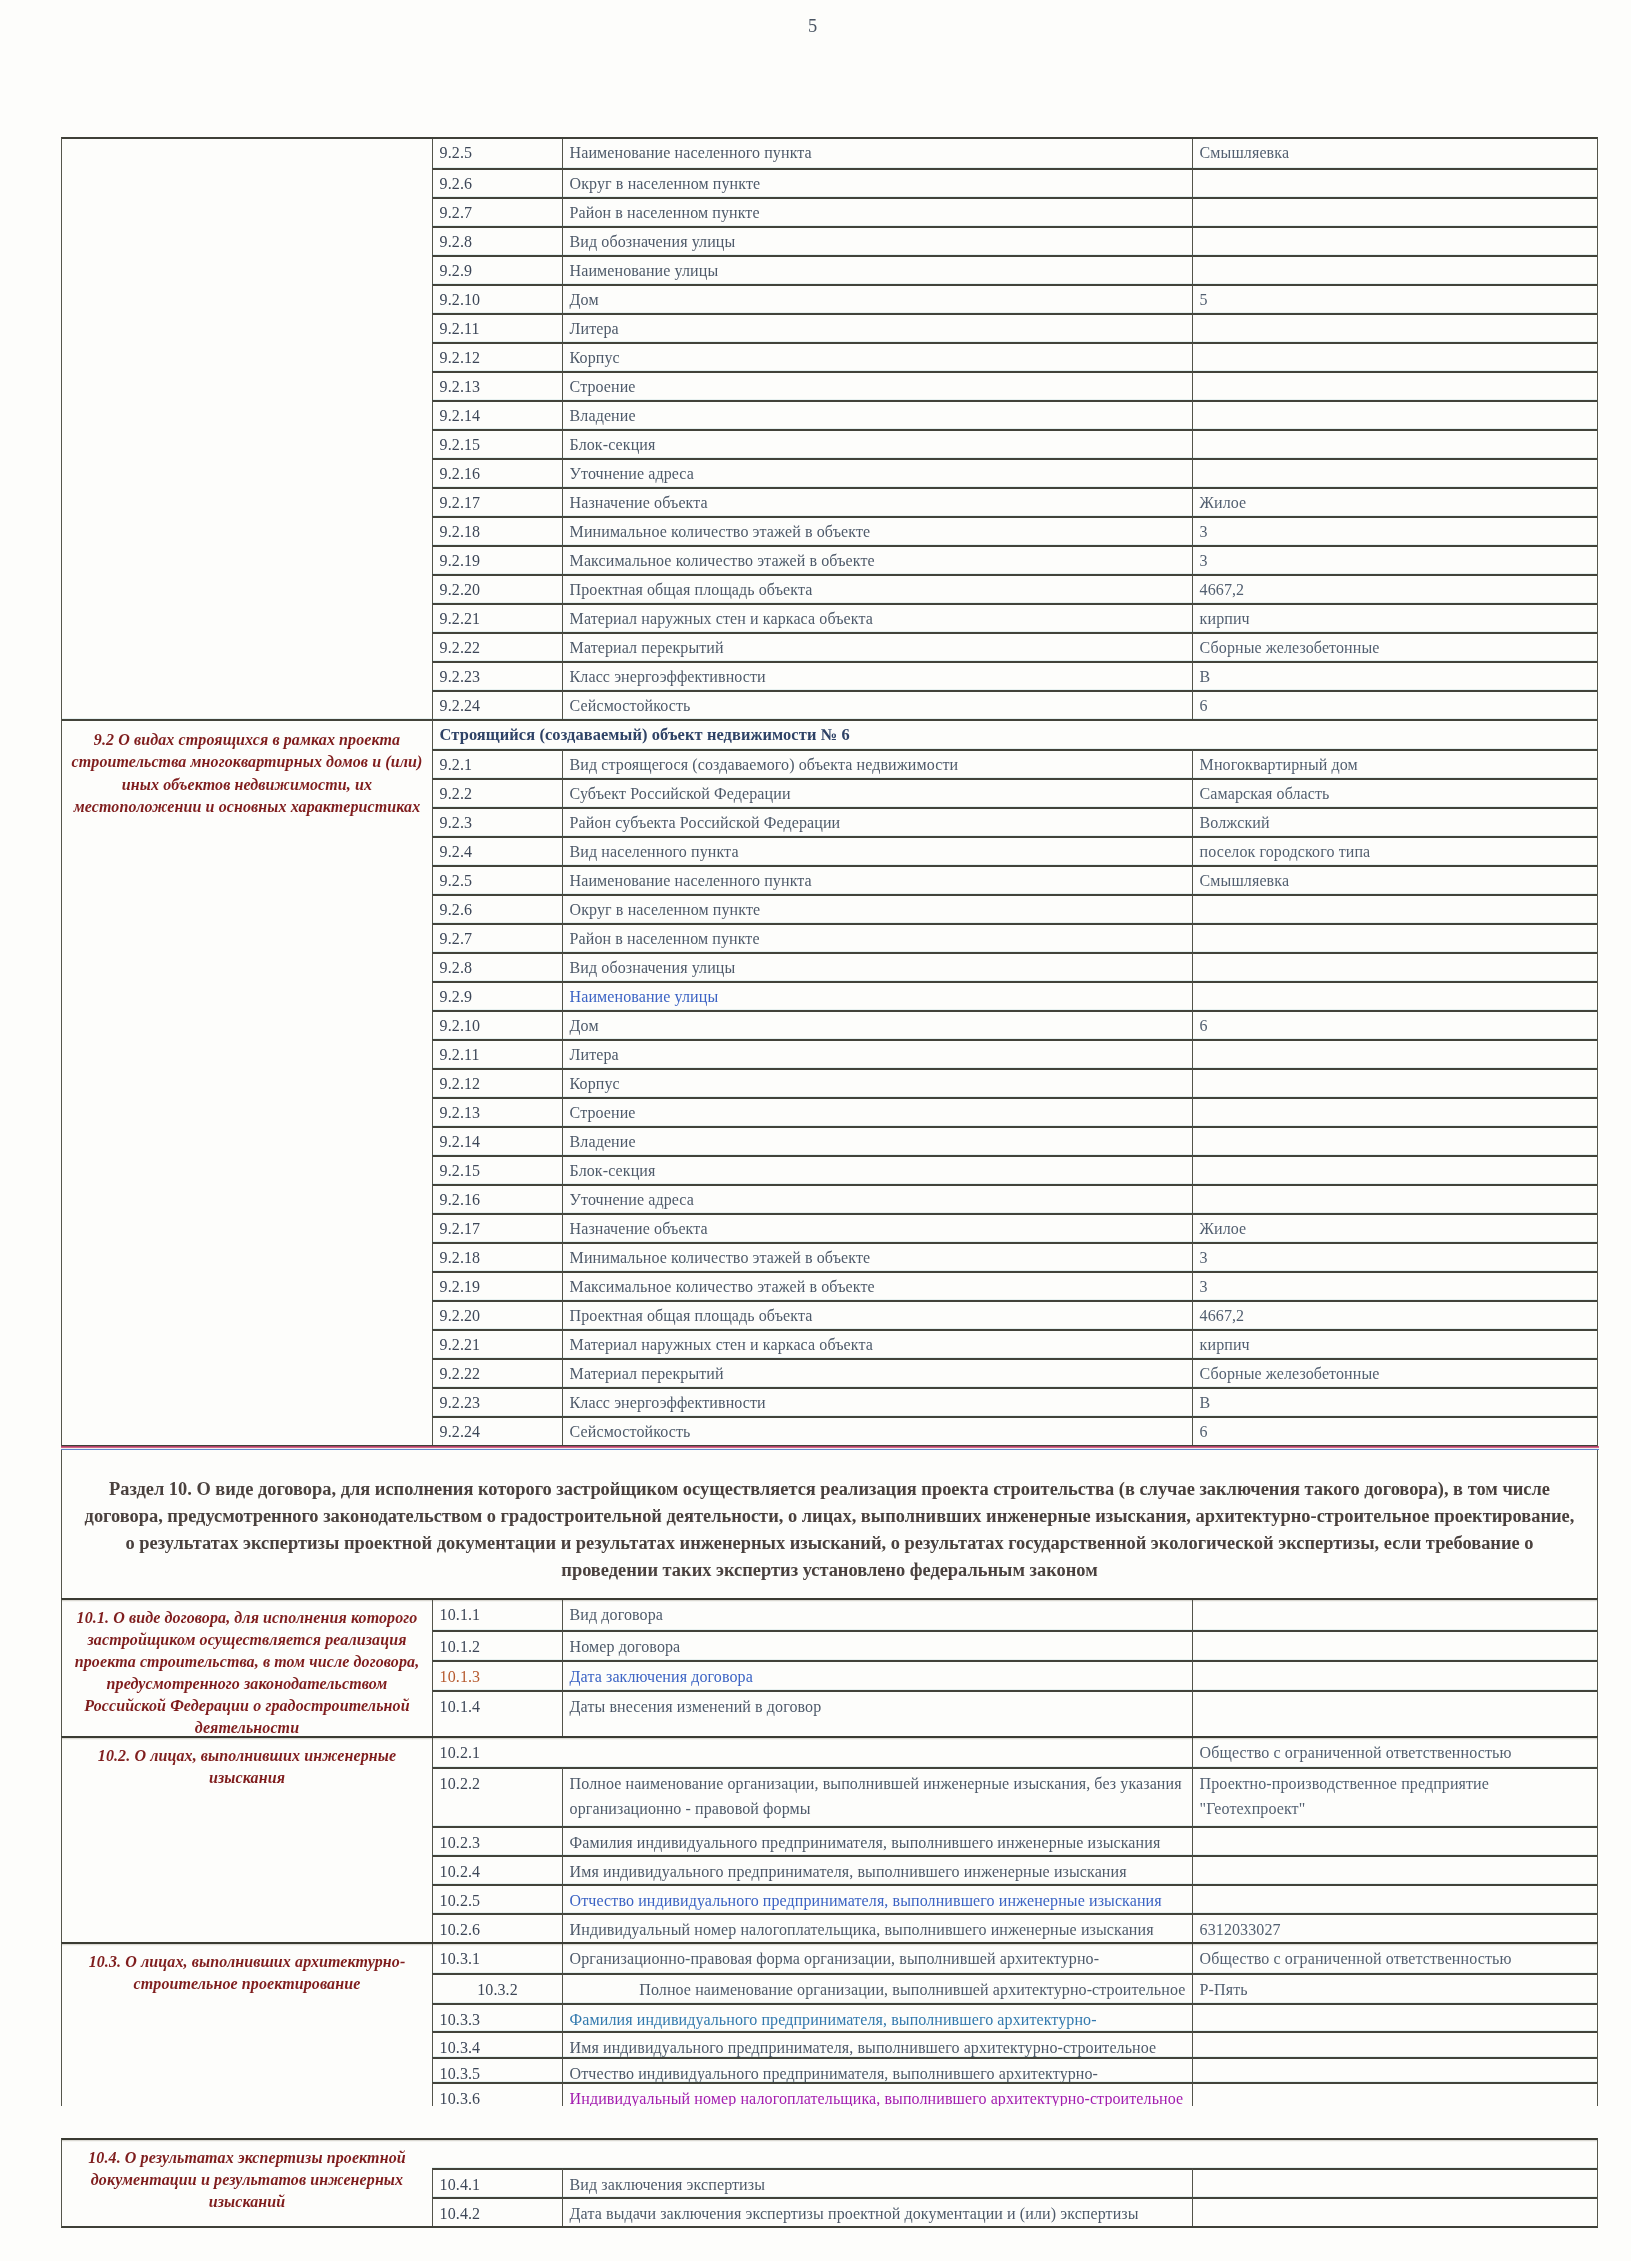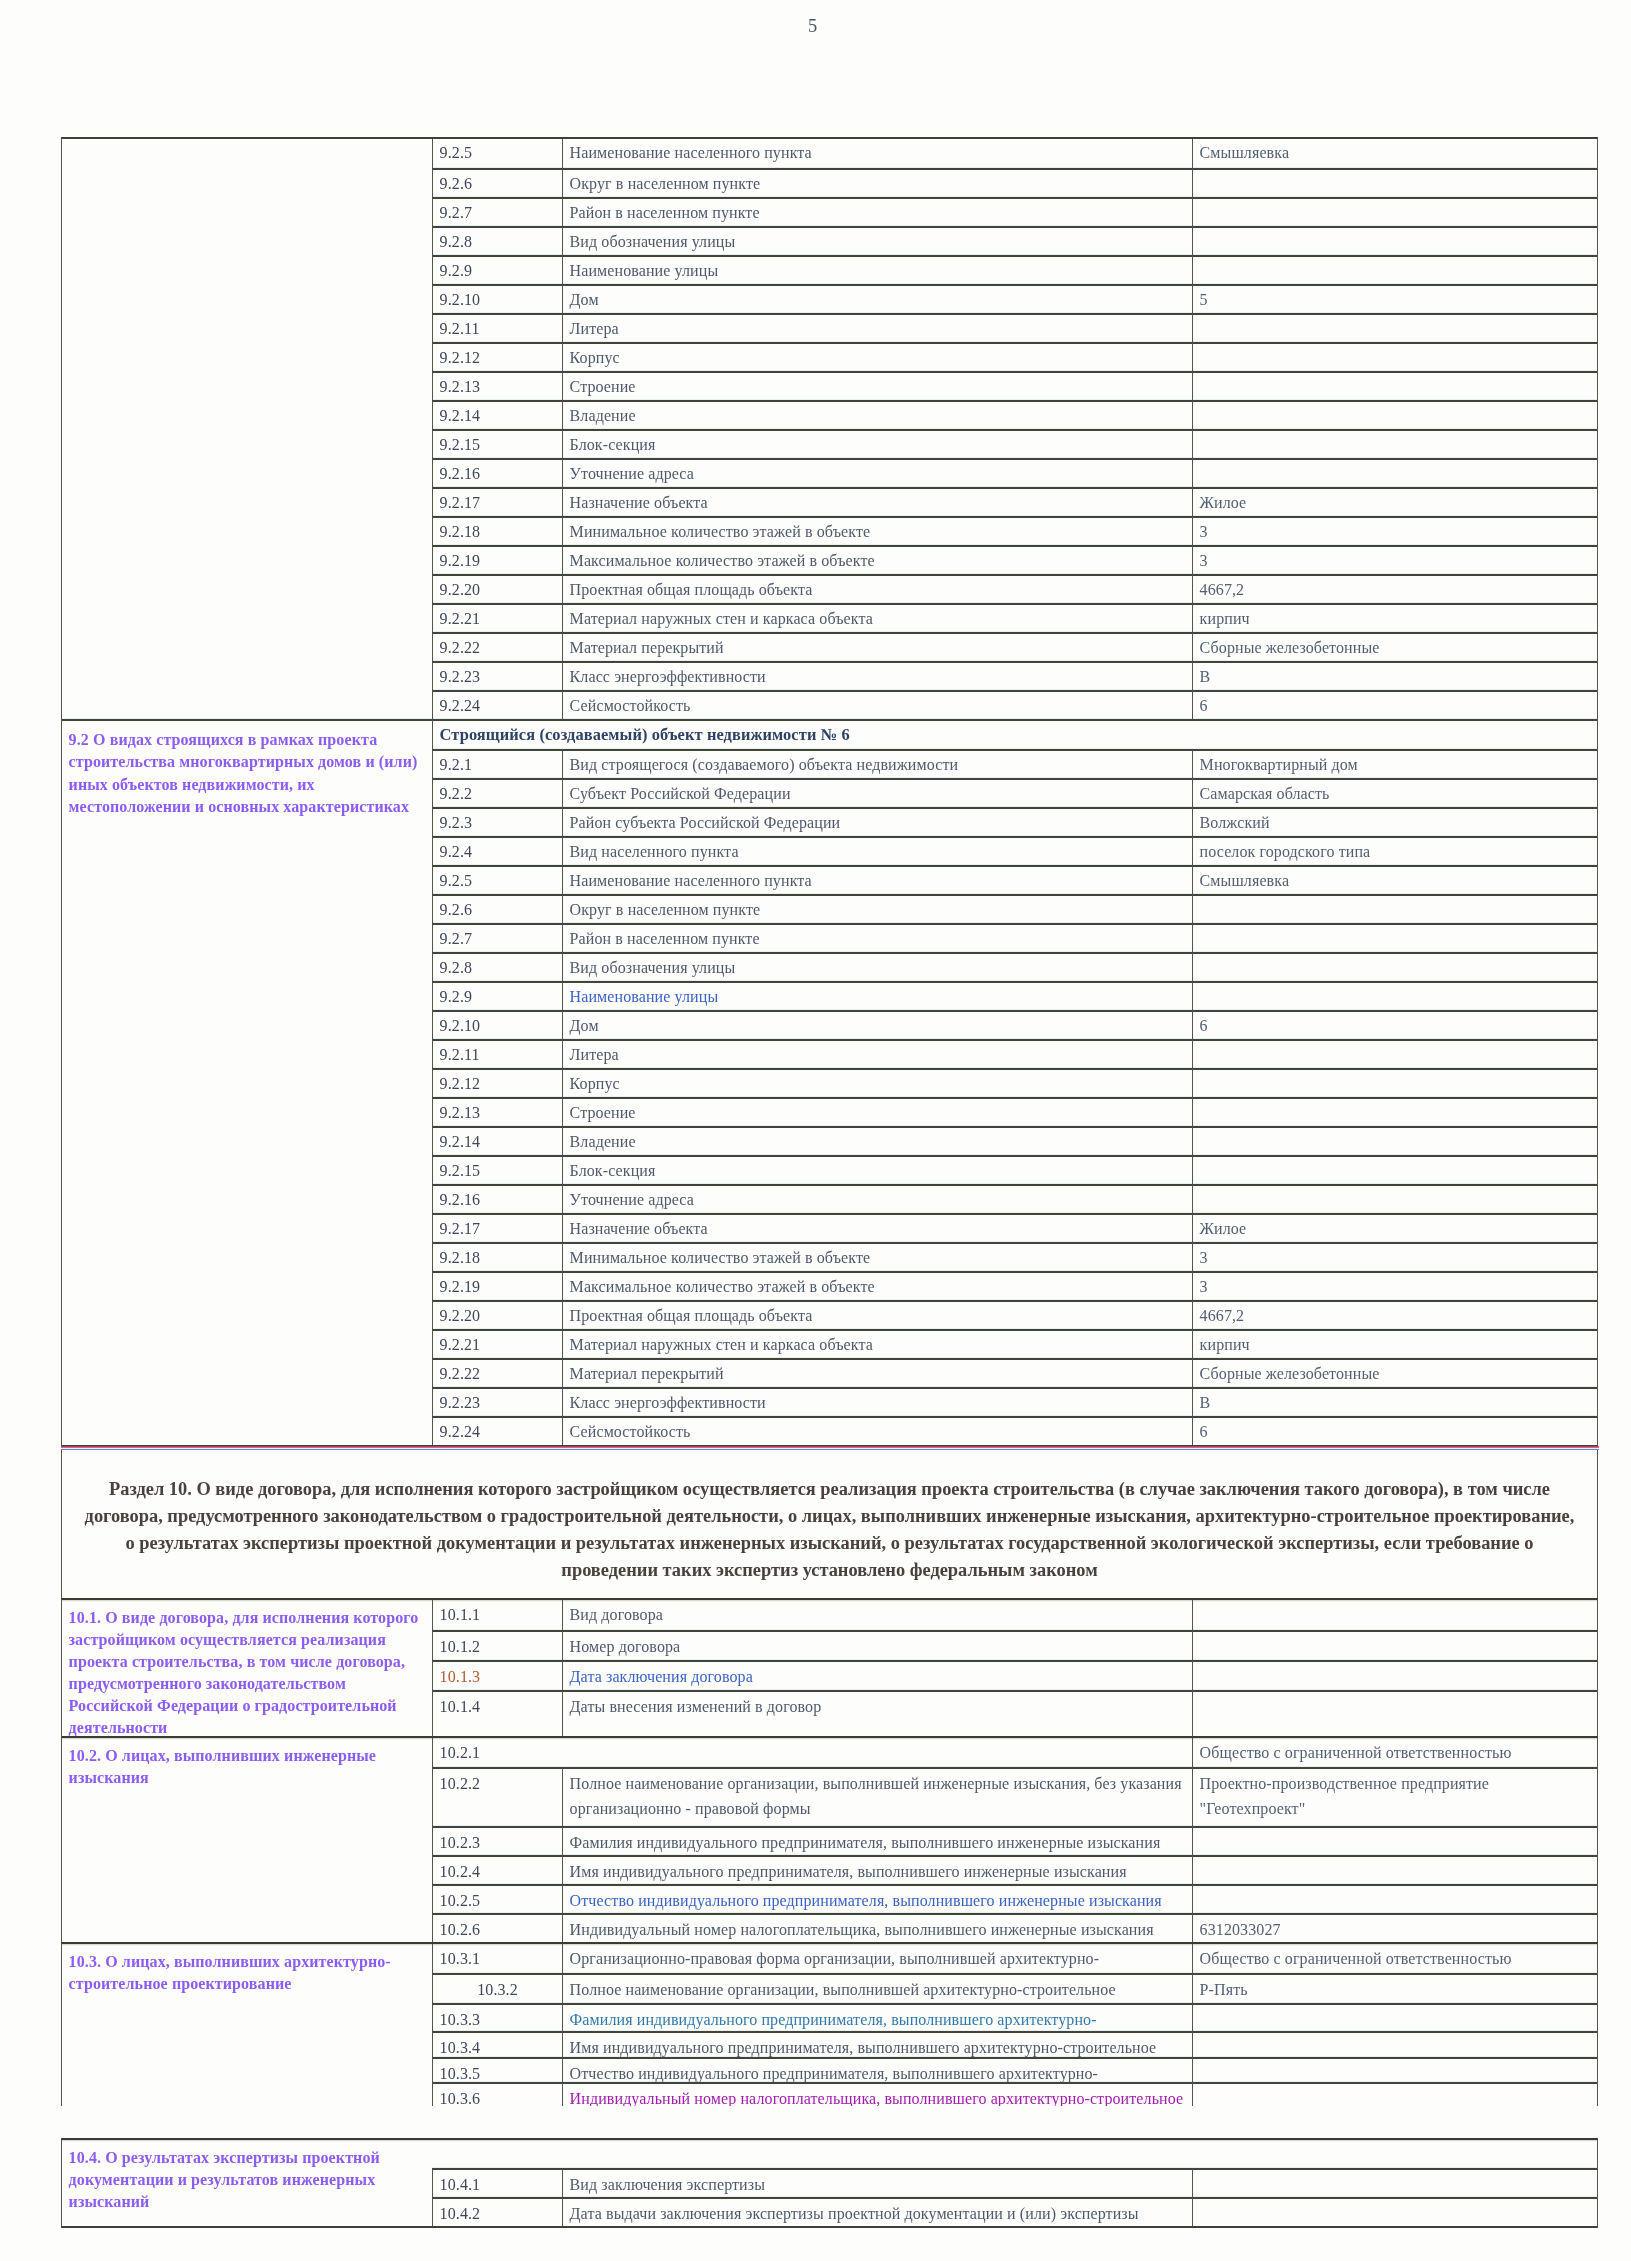--- a/index.html
+++ b/index.html
@@ -38,23 +38,23 @@
     padding:3.3px 6.6px 0 6.6px;
     font-size:16px;line-height:21px;
     color:var(--text,#4e5a6a);
     letter-spacing:0.1px;
   }
   .bt{border-top:2px solid #42433a; box-shadow:0 -0.7px 0 rgba(40,140,150,.15);}
   .bl{border-left:1.3px solid #54544a;}
   .c-code{color:#3d4758;}
   .c-value{color:#525f70;}
   .c-left{
-    text-align:left;font-weight:bold;
+    text-align:center;font-weight:bold;
     font-size:16px;line-height:22.4px;
-    color:#8b5cf6;padding-top:8px;
+    color:#7f1d1d;padding-top:8px;font-style:italic;
   }
   .c-banner{
     font-weight:bold;color:#2e4266;font-size:16.4px;line-height:22.4px;
   }
   .tb .cell{line-height:25px;padding-top:2px;}
   .tb .c-left{line-height:22px;padding-top:6.6px;}
 
   
   .stripe{
     width:1538px;height:4.6px;margin-top:-1.3px;opacity:.8;
@@ -255,21 +255,21 @@
           <div class="cell c-code bl bt" style="grid-area: 6 / 2;">10.2.6</div>
           <div class="cell c-label bl bt" style="grid-area: 6 / 3;">Индивидуальный номер налогоплательщика, выполнившего инженерные изыскания</div>
           <div class="cell c-value bl bt" style="grid-area: 6 / 4;">6312033027</div>
         </div>
         <div class="grid subsection tb" style="grid-template-rows: 29px 30px 28px 26px 25px 24px;">
           <div class="cell c-left" style="grid-area: 1 / 1 / span 6;">10.3. О лицах, выполнивших архитектурно-строительное проектирование</div>
           <div class="cell c-code bl" style="grid-area: 1 / 2;">10.3.1</div>
           <div class="cell c-label bl" style="grid-area: 1 / 3;">Организационно-правовая форма организации, выполнившей архитектурно- строительное</div>
           <div class="cell c-value bl" style="grid-area: 1 / 4;">Общество с ограниченной ответственностью</div>
           <div class="cell c-code bl bt" style="grid-area: 2 / 2; text-align: center;">10.3.2</div>
-          <div class="cell c-label bl bt" style="grid-area: 2 / 3;">Полное наименование организации, выполнившей архитектурно-строительное</div>
+          <div class="cell c-label bl bt" style="grid-area: 2 / 3; text-align: right;">Полное наименование организации, выполнившей архитектурно-строительное</div>
           <div class="cell c-value bl bt" style="grid-area: 2 / 4;">Р-Пять</div>
           <div class="cell c-code bl bt" style="grid-area: 3 / 2;">10.3.3</div>
           <div class="cell c-label bl bt" style="grid-area: 3 / 3; color: rgb(50, 121, 174);">Фамилия индивидуального предпринимателя, выполнившего архитектурно-строительное</div>
           <div class="cell c-value bl bt" style="grid-area: 3 / 4;"></div>
           <div class="cell c-code bl bt" style="grid-area: 4 / 2;">10.3.4</div>
           <div class="cell c-label bl bt" style="grid-area: 4 / 3;">Имя индивидуального предпринимателя, выполнившего архитектурно-строительное</div>
           <div class="cell c-value bl bt" style="grid-area: 4 / 4;"></div>
           <div class="cell c-code bl bt" style="grid-area: 5 / 2;">10.3.5</div>
           <div class="cell c-label bl bt" style="grid-area: 5 / 3;">Отчество  индивидуального предпринимателя, выполнившего архитектурно-строительное</div>
           <div class="cell c-value bl bt" style="grid-area: 5 / 4;"></div>

